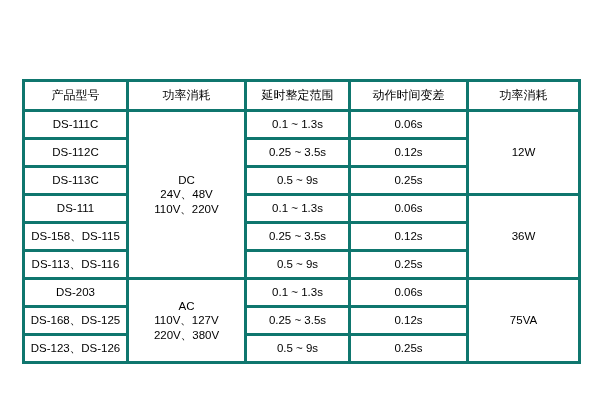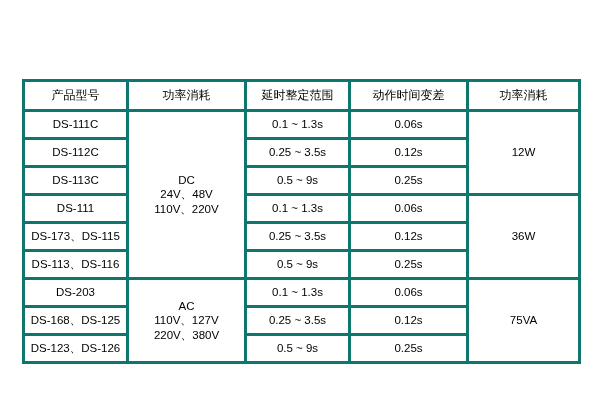--- a/index.html
+++ b/index.html
@@ -101,21 +101,21 @@
         <td>0.25s</td>
       </tr>
 
       <tr>
         <td>DS-111</td>
         <td>0.1 ~ 1.3s</td>
         <td>0.06s</td>
         <td class="power-cell" rowspan="3">36W</td>
       </tr>
       <tr>
-        <td>DS-173、DS-115</td>
+        <td>DS-158、DS-115</td>
         <td>0.25 ~ 3.5s</td>
         <td>0.12s</td>
       </tr>
       <tr>
         <td>DS-113、DS-116</td>
         <td>0.5 ~ 9s</td>
         <td>0.25s</td>
       </tr>
 
       <tr>

